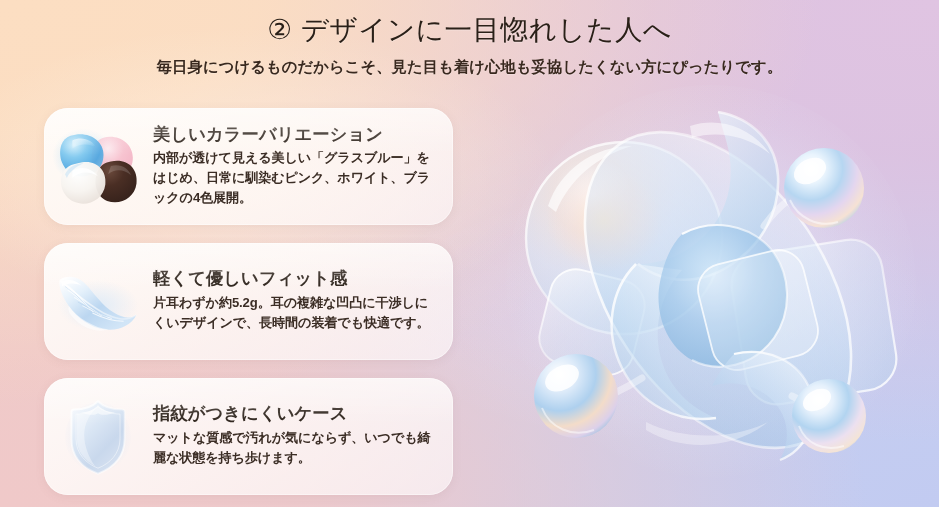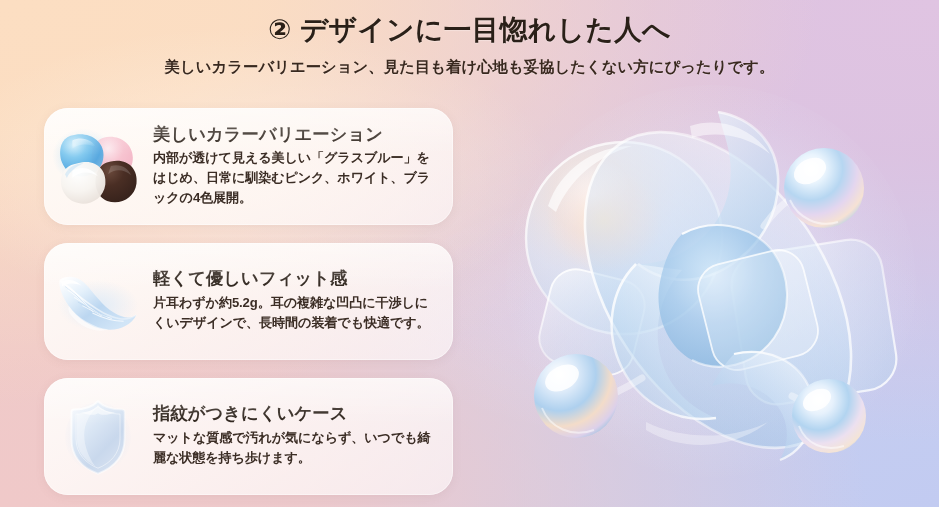--- a/index.html
+++ b/index.html
@@ -41,21 +41,21 @@
   }
 
   
   #header {
     position:absolute; left:0; top:0; width:939px;
     text-align:center; z-index:6;
   }
   #title {
     margin-top:14px;
     font-size:27.5px;
-    font-weight:bold;
+    font-weight:normal;
     color:#2a2018;
     letter-spacing:0.6px;
     line-height:1.18;
     text-shadow:0 1px 1px rgba(255,255,255,0.30);
   }
   #subtitle {
     margin-top:11px;
     font-size:15.3px;
     font-weight:bold;
     color:#39291f;
@@ -124,21 +124,21 @@
 </head>
 <body>
 
 <div id="stage">
 
   <div class="bg-layer bg-base"></div>
   <div class="bg-layer bg-bloom"></div>
 
   <div id="header">
     <h1 id="title">② デザインに一目惚れした人へ</h1>
-    <p id="subtitle">美しいカラーバリエーション、見た目も着け心地も妥協したくない方にぴったりです。</p>
+    <p id="subtitle">毎日身につけるものだからこそ、見た目も着け心地も妥協したくない方にぴったりです。</p>
   </div>
 
   <div id="cards">
 
     <div class="card">
       <div class="card-icon">
         <svg viewBox="0 0 104 96" width="96" height="88" aria-hidden="true">
           <defs>
             <radialGradient id="cv-blue" cx="32%" cy="26%" r="86%">
               <stop offset="0%" stop-color="#cfeefc"></stop>

